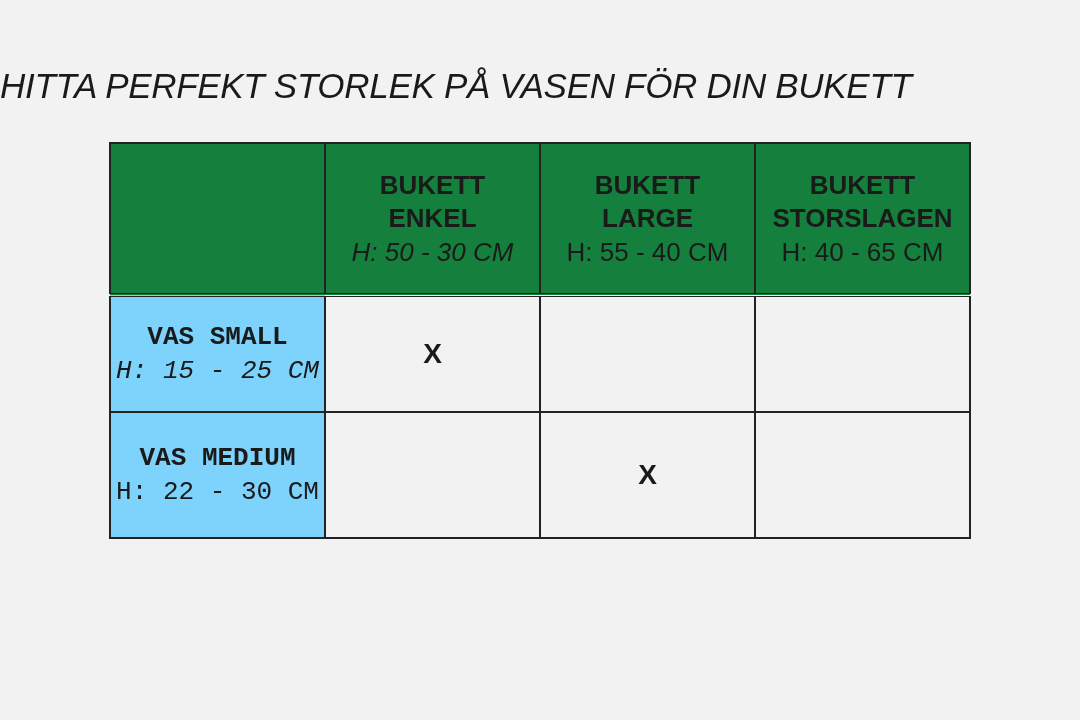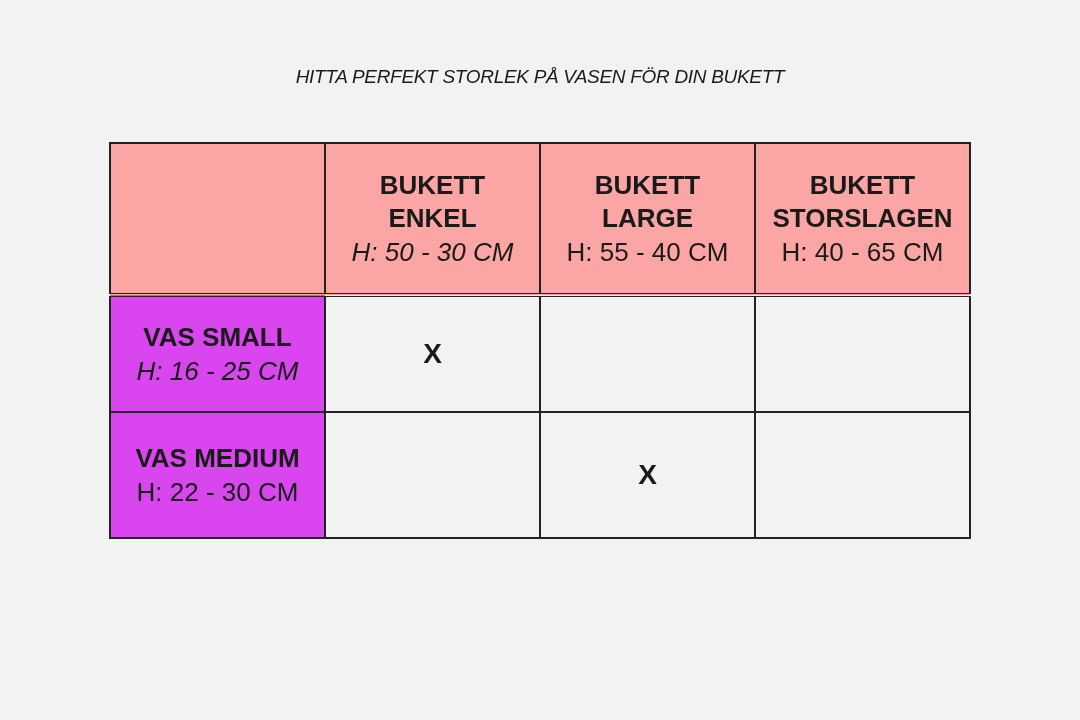--- a/index.html
+++ b/index.html
@@ -1,27 +1,27 @@
 <!DOCTYPE html>
 <html><head>
 <meta charset="utf-8">
 <style>
   html, body { margin:0; padding:0; }
   body { width:1080px; height:720px; background:#f2f2f2; position:relative; overflow:hidden;
          font-family:"Liberation Sans", sans-serif; color:#1a1a1a; }
-  .title { position:absolute; top:66px; left:0; width:1080px; text-align:center;
-           font-size:19px; font-style:italic; letter-spacing:-0.3px; }
+  .title { position:absolute; top:66px; left:0; width:1080px; text-align:left;
+           font-size:35px; font-style:italic; letter-spacing:-0.3px; }
   table { position:absolute; left:109px; top:142px; border-collapse:collapse; }
   td { border:2px solid #222; text-align:center; vertical-align:middle; padding:0; }
   col.c0, col.c1, col.c2, col.c3 { width:215px; }
-  tr.head td { height:149px; background:#fca5a5; border-bottom:4px double #222; }
+  tr.head td { height:149px; background:#15803d; border-bottom:4px double #222; }
   tr.r1 td { height:114px; }
   tr.r2 td { height:124px; }
   tr.r3 td { height:126px; }
-  td.rowhead { background:#d946ef; }
+  td.rowhead { background:#7dd3fc;font-family:Liberation Mono, monospace; }
   td.cell { background:#f2f2f2; }
   .bold { font-weight:bold; font-size:26px; line-height:33px; display:block; }
   .sub { font-size:26px; line-height:34px; display:block; }
   .it { font-style:italic; }
   .mark { font-weight:bold; font-size:28px; }
 </style>
 </head>
 <body>
 
 <div class="title">HITTA PERFEKT STORLEK PÅ VASEN FÖR DIN BUKETT</div>
@@ -48,21 +48,21 @@
     </td>
     <td>
       <span class="bold">BUKETT</span>
       <span class="bold">STORSLAGEN</span>
       <span class="sub">H: 40 - 65 CM</span>
     </td>
   </tr>
   <tr class="r1">
     <td class="rowhead">
       <span class="bold">VAS SMALL</span>
-      <span class="sub it">H: 16 - 25 CM</span>
+      <span class="sub it">H: 15 - 25 CM</span>
     </td>
     <td class="cell"><span class="mark">X</span></td>
     <td class="cell"><span class="mark"></span></td>
     <td class="cell"><span class="mark"></span></td>
   </tr>
   <tr class="r2">
     <td class="rowhead">
       <span class="bold">VAS MEDIUM</span>
       <span class="sub">H: 22 - 30 CM</span>
     </td>

